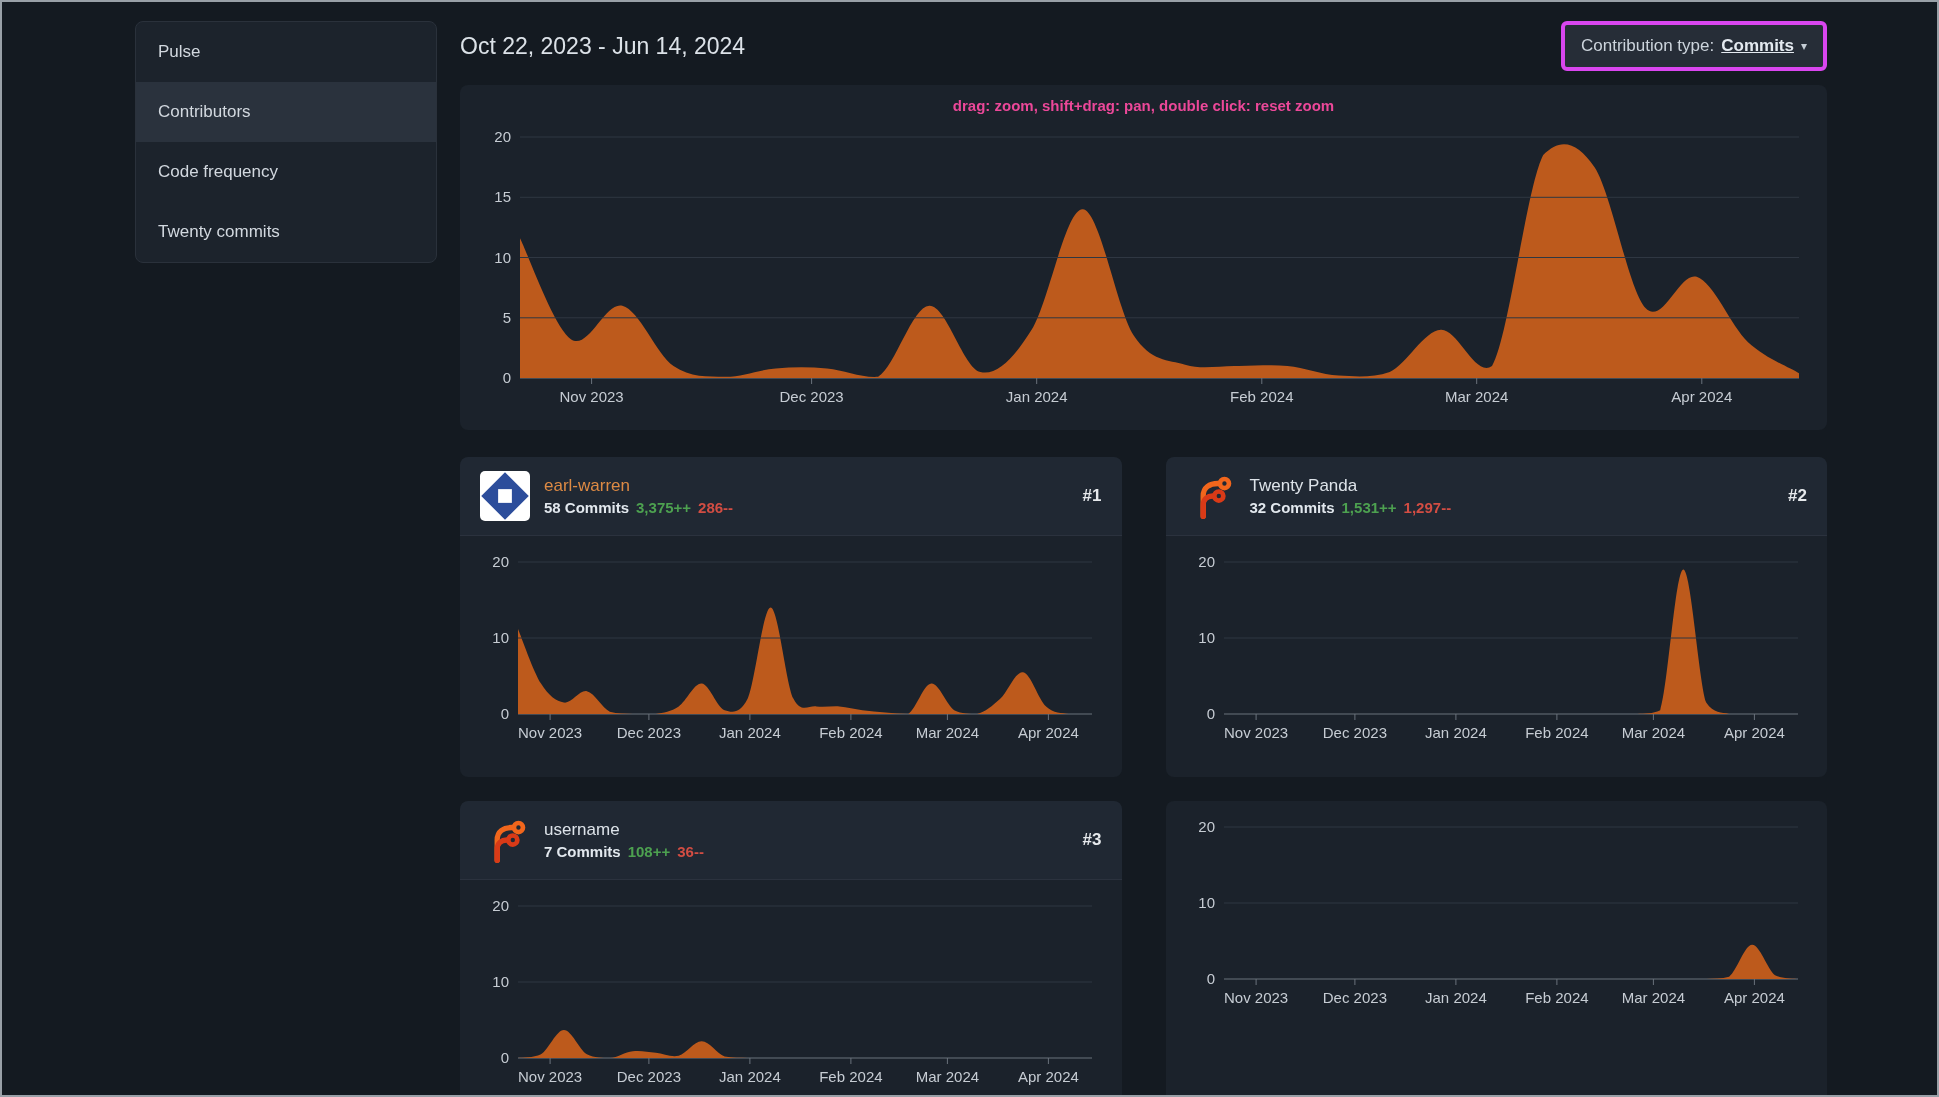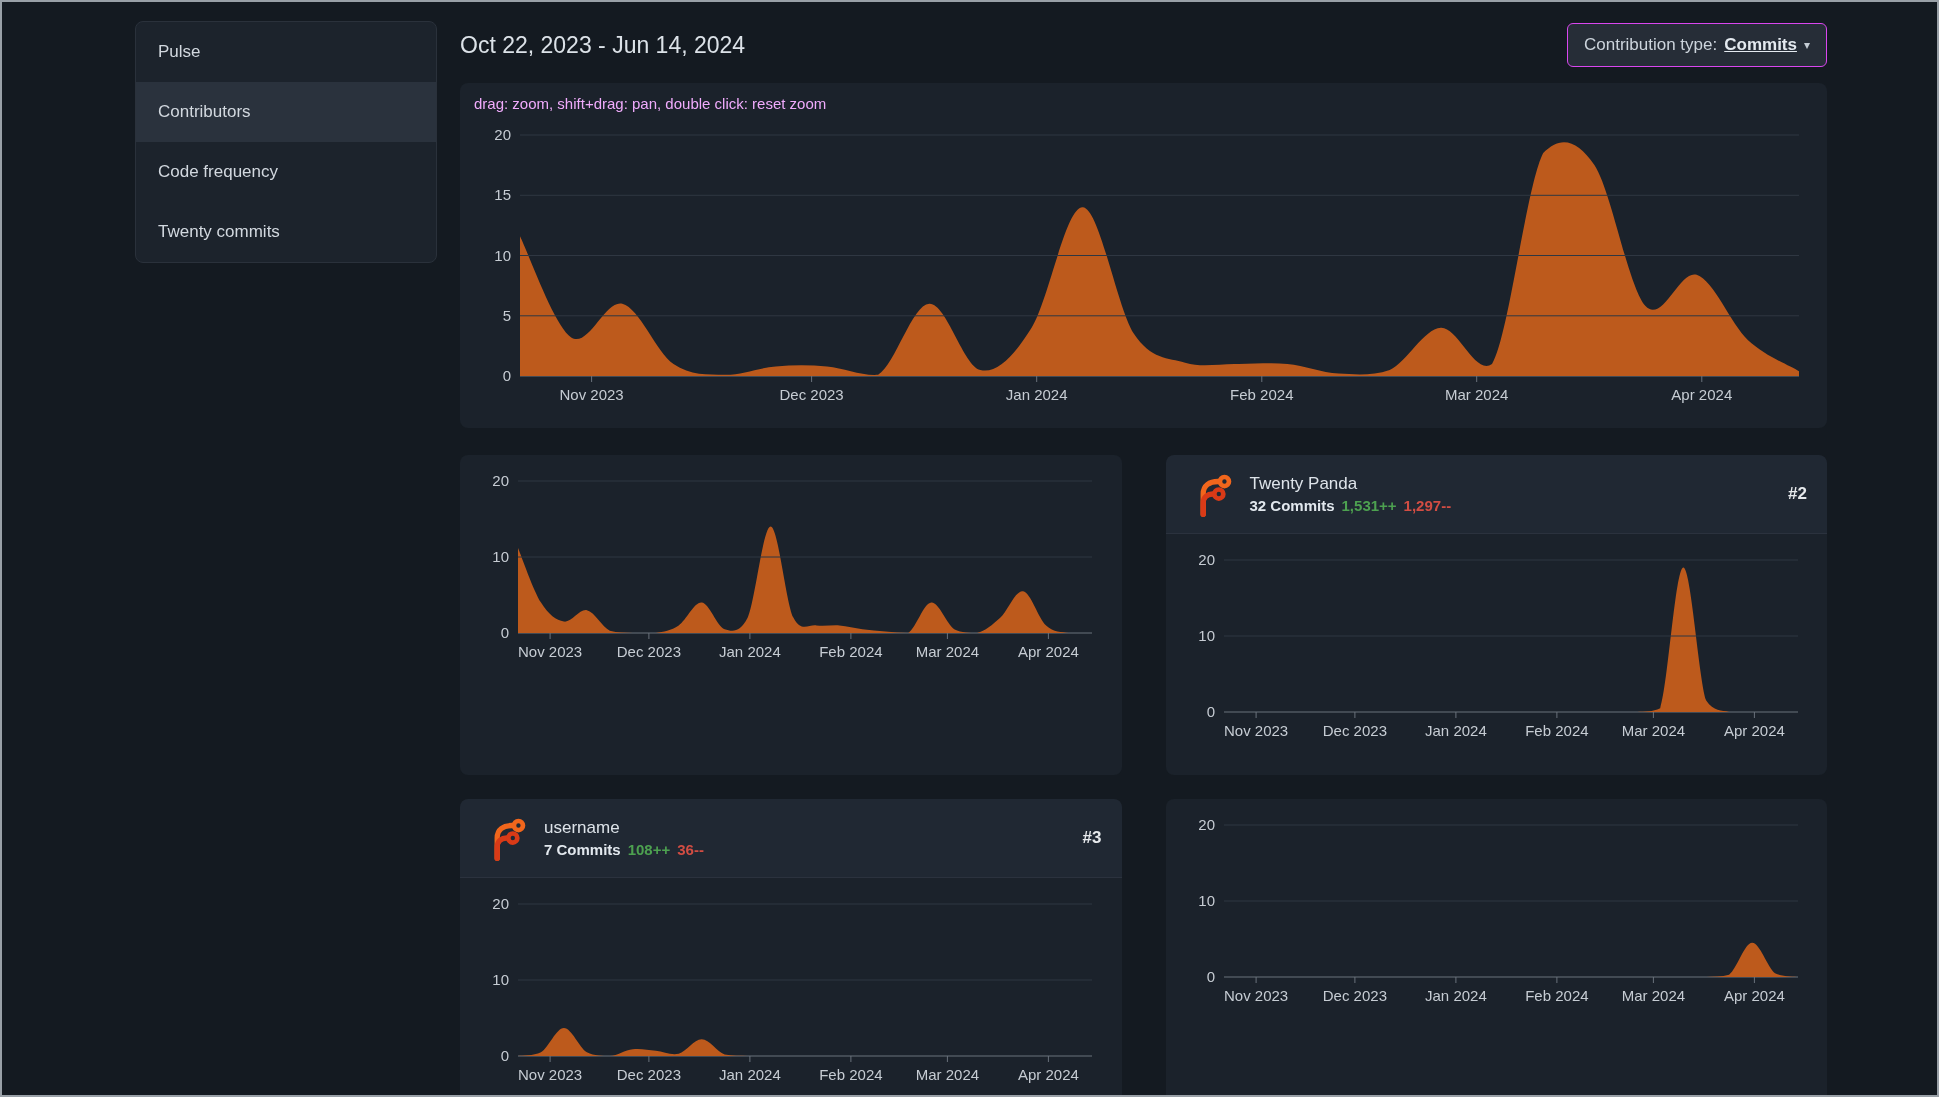--- a/index.html
+++ b/index.html
@@ -12,26 +12,26 @@
     position:relative;
   }
   .layout { display:flex; padding-top:19px; }
   .sidebar { width:322px; flex:none; margin-left:113px; }
   .menu { background:#1c232c; border:1px solid #2a313b; border-radius:8px; overflow:hidden;margin-left:20px; }
   .menu-item { height:60px; display:flex; align-items:center; padding:0 22px; font-size:17px; color:#d2d8df; cursor:pointer; }
   .menu-item.active { background:#2a323d; }
   .main { flex:none; width:1367px; margin-left:23px; }
   .header-row { display:flex; align-items:center; justify-content:space-between; min-height:48px; }
   .date-range { font-size:23px; font-weight:400; color:#dce2e8; }
-  .ctype-btn { display:flex; align-items:center; gap:7px; background:#262d37; border:1px solid #d946ef; border-radius:6px; padding:11px 16px; font-size:17px; color:#ccd4dc; cursor:pointer; }
+  .ctype-btn { display:flex; align-items:center; gap:7px; background:#262d37; border:4px solid #d946ef; border-radius:6px; padding:11px 16px; font-size:17px; color:#ccd4dc; cursor:pointer; }
   .ctype-btn .val { font-weight:700; color:#e4eaf0;text-decoration:underline; }
   .ctype-btn .caret { font-size:12px; color:#c4ccd4; }
   .card { background:#1b222b; border-radius:8px; }
   .main-chart-card { margin-top:14px; height:345px; padding:12px 14px 6px; }
-  .chart-hint { text-align:left; font-size:15px; font-weight:400; color:#f0abfc; height:24px; }
+  .chart-hint { text-align:center; font-size:15px; font-weight:700; color:#ec4899; height:24px; }
   .big-chart { height:301px; width:100%; }
   .grid { display:grid; grid-template-columns:1fr 1fr; gap:24px 44px; margin-top:27px; }
   .contrib-card { height:320px; overflow:hidden; }
   .contrib-header { display:flex; align-items:center; gap:14px; padding:14px 20px; background:#202833; border-bottom:1px solid #2b323e; border-radius:8px 8px 0 0; }
   .avatar { width:50px; height:50px; flex:none; border-radius:5px; overflow:hidden; display:flex; align-items:center; justify-content:center; }
   .contrib-meta { display:flex; flex-direction:column; gap:3px; }
   .contrib-name { font-size:17px; color:#dde3e9; }
   .contrib-name.link { color:#dd8a44; cursor:pointer; }
   .contrib-stats { font-size:15px; font-weight:700; display:flex; gap:7px; color:#e2e8ee; }
   .stat-additions { color:#4da150; }
@@ -96,20 +96,39 @@
             <text x="787.8" y="281" text-anchor="middle">Feb 2024</text>
             <line x1="1002.7" x2="1002.7" y1="257" y2="263" stroke="#6a727c" stroke-width="1"></line>
             <text x="1002.7" y="281" text-anchor="middle">Mar 2024</text>
             <line x1="1227.8" x2="1227.8" y1="257" y2="263" stroke="#6a727c" stroke-width="1"></line>
             <text x="1227.8" y="281" text-anchor="middle">Apr 2024</text>
           </svg></div>
     </section>
 
     <section class="grid">
         <div class="card contrib-card">
+    <div class="contrib-header">
+      <span class="avatar">
+        <svg viewBox="0 0 40 40" width="50" height="50" aria-hidden="true">
+          <rect width="40" height="40" fill="#ffffff"></rect>
+          <polygon points="20,1 39,20 20,39 1,20" fill="#2c4d9b"></polygon>
+          <rect x="14.5" y="14.5" width="11" height="11" fill="#ffffff"></rect>
+        </svg>
+      </span>
+
+      <div class="contrib-meta">
+        <span class="contrib-name link">earl-warren</span>
+        <div class="contrib-stats">
+          <span>58 Commits</span>
+          <span class="stat-additions">3,375++</span>
+          <span class="stat-deletions">286--</span>
+        </div>
+      </div>
+      <span class="contrib-rank">#1</span>
+    </div>
     <div class="mini-chart chart-svg"><svg width="634" height="236">
               <line x1="44" x2="618" y1="178" y2="178" stroke="#6a727c" stroke-width="1"></line>
               <path d="M44 92.9 C47.8 102 59.3 135.3 67 147.6 C74.6 159.9 82.3 165.3 89.9 166.6 C97.6 167.9 105.2 153.7 112.9 155.2 C120.5 156.7 128.2 171.9 135.8 175.7 C143.5 178 151.1 177.6 158.8 178 C166.5 178 174.1 178 181.8 178 C189.4 176.7 197.1 175.5 204.7 170.4 C212.4 165.3 220 147 227.7 147.6 C235.3 148.2 243 171.7 250.6 174.2 C258.3 176.7 265.9 178 273.6 162.8 C281.3 145.7 288.9 71.6 296.6 71.6 C304.2 71.6 311.9 146.3 319.5 162.8 C327.2 178 334.8 169.1 342.5 170.4 C350.1 171.7 357.8 169.8 365.4 170.4 C373.1 171 380.7 173.2 388.4 174.2 C396.1 175.2 403.7 175.8 411.4 176.5 C419 177.1 426.7 178 434.3 178 C442 173.2 449.6 148.2 457.3 147.6 C464.9 147 472.6 169.1 480.2 174.2 C487.9 178 495.5 178 503.2 178 C510.9 176.1 518.5 169.8 526.2 162.8 C533.8 155.8 541.5 134.9 549.1 136.2 C556.8 137.5 564.4 163.4 572.1 170.4 C579.7 177.4 587.4 176.7 595 178 C602.7 178 614.2 178 618 178 L618 178 L44 178 Z" fill="#bd5a1c" stroke="none"></path>
               <text x="35" y="183" text-anchor="end">0</text>
               <line x1="44" x2="618" y1="102" y2="102" stroke="#2f3742" stroke-width="1"></line>
               <text x="35" y="107" text-anchor="end">10</text>
               <line x1="44" x2="618" y1="26" y2="26" stroke="#2f3742" stroke-width="1"></line>
               <text x="35" y="31" text-anchor="end">20</text>
               <line x1="76.1" x2="76.1" y1="178" y2="184" stroke="#6a727c" stroke-width="1"></line>
               <text x="76.1" y="202" text-anchor="middle">Nov 2023</text>

